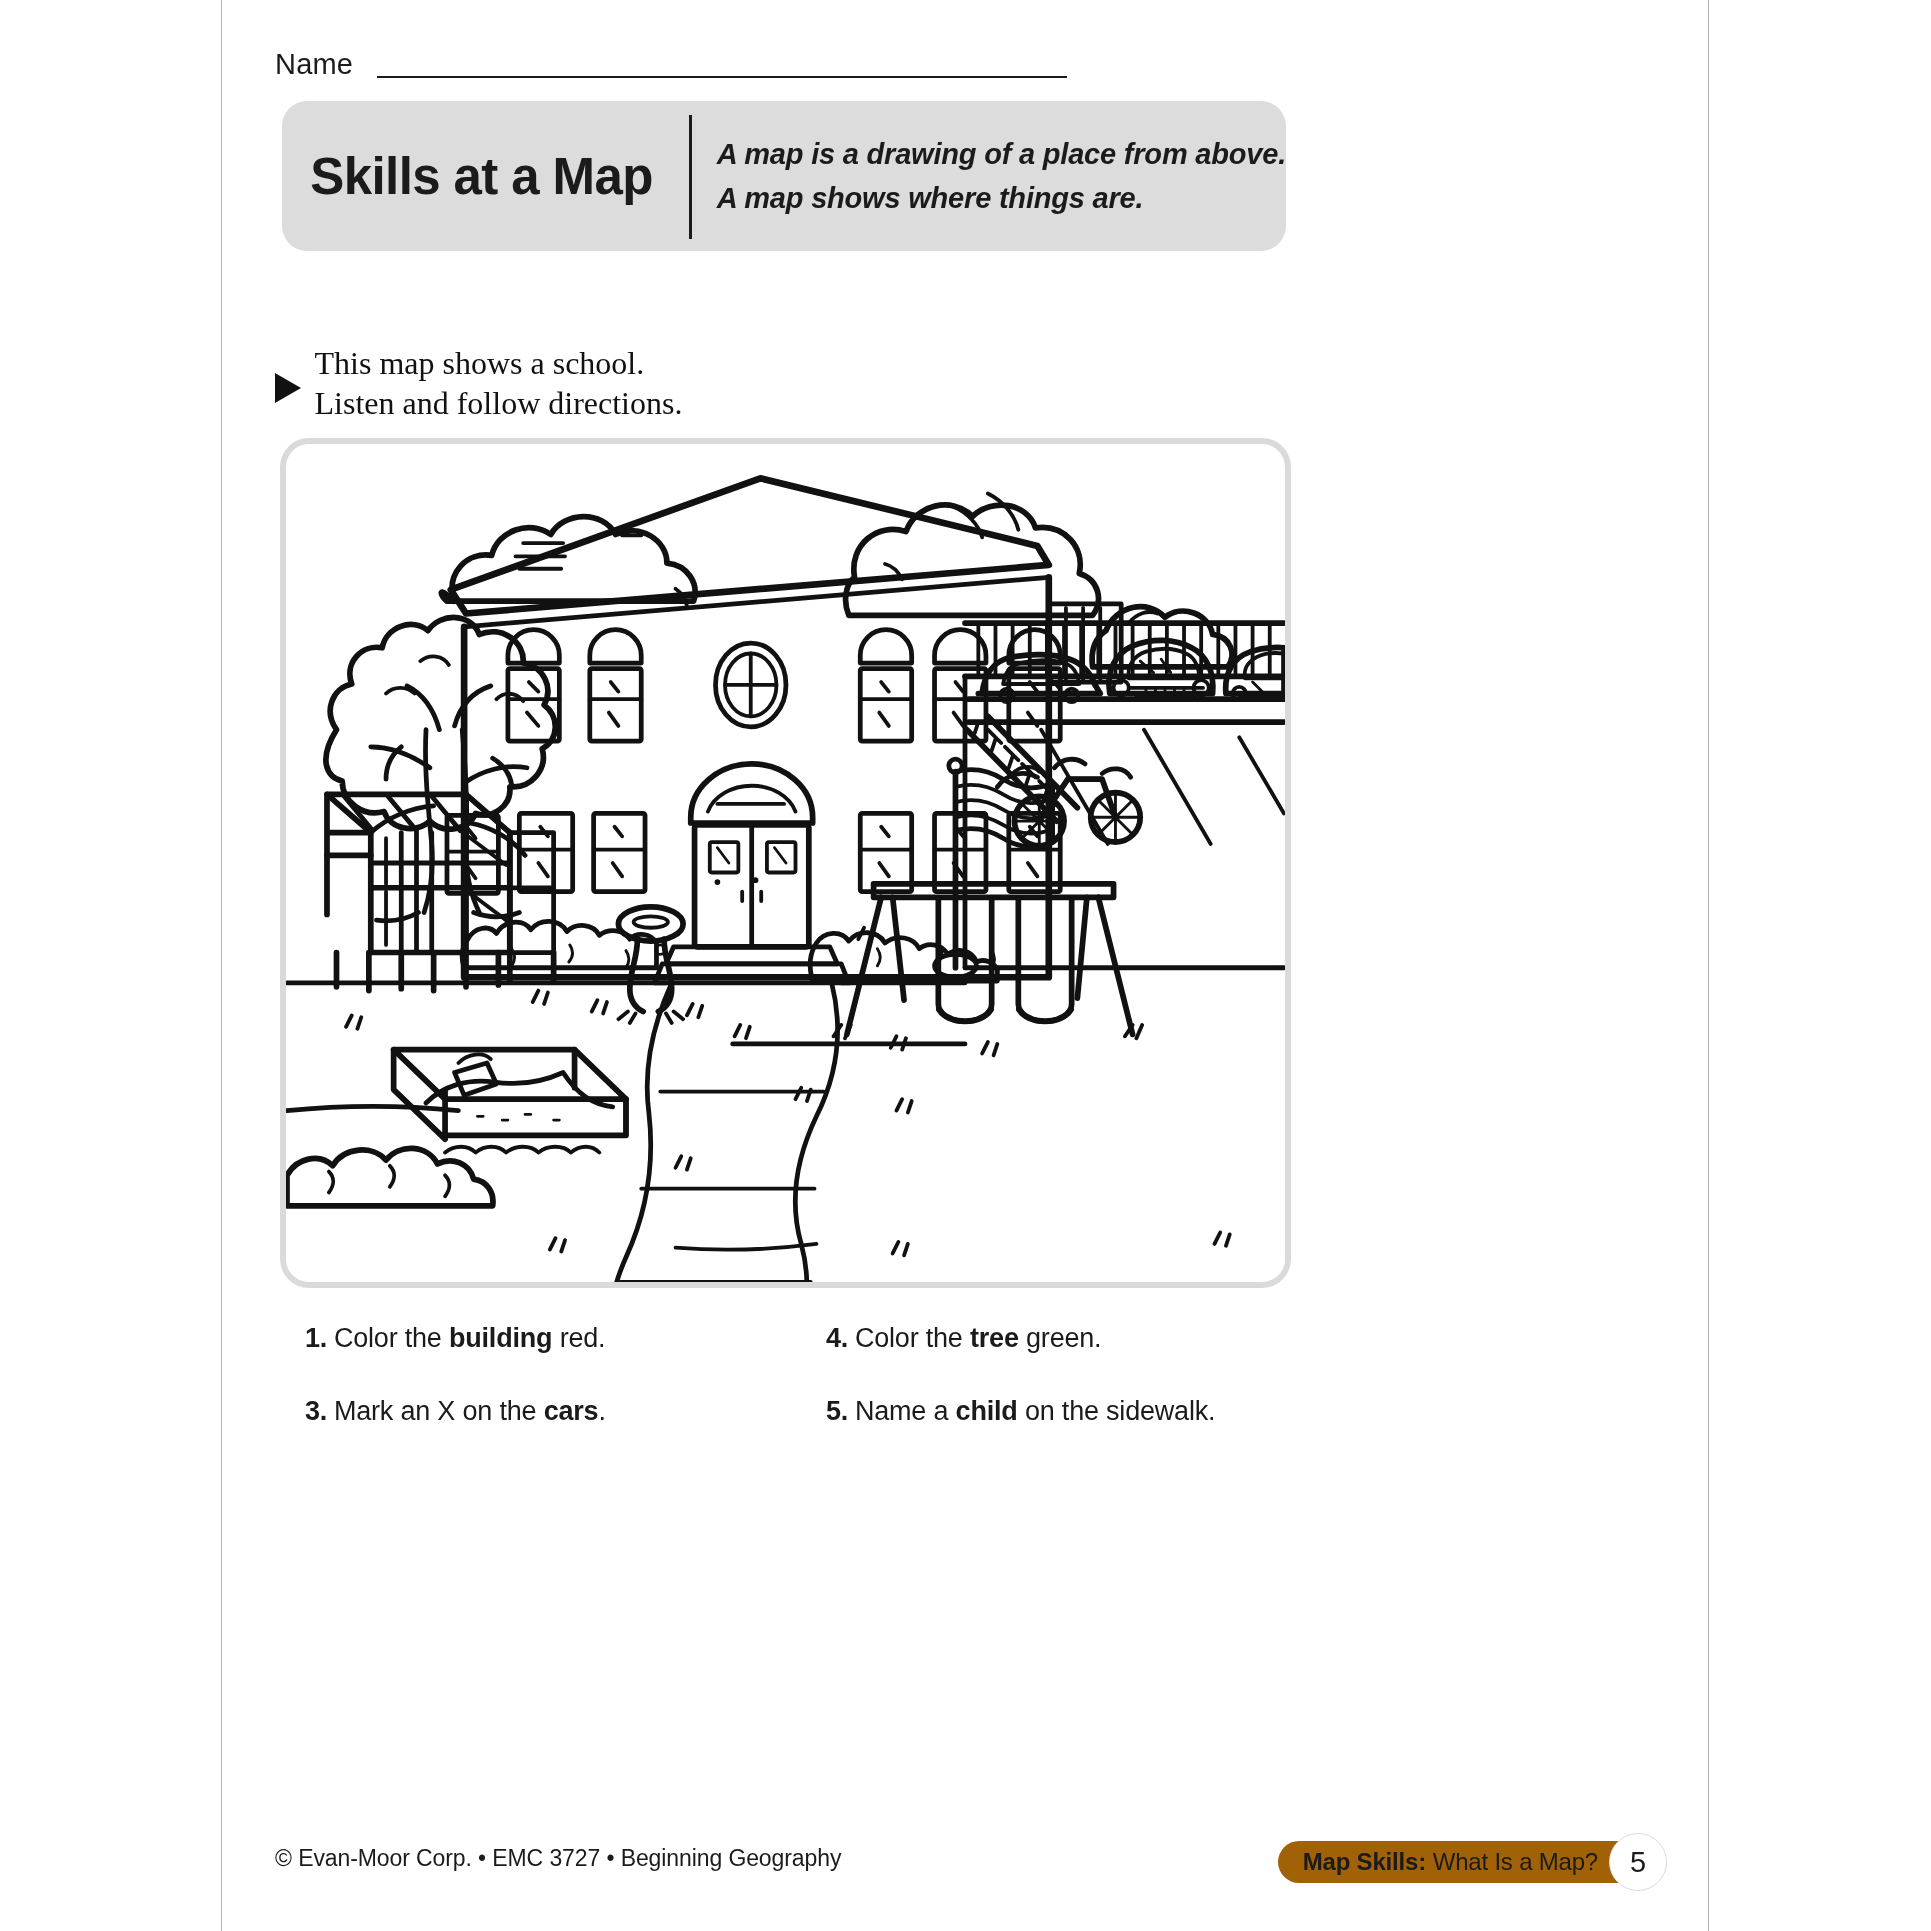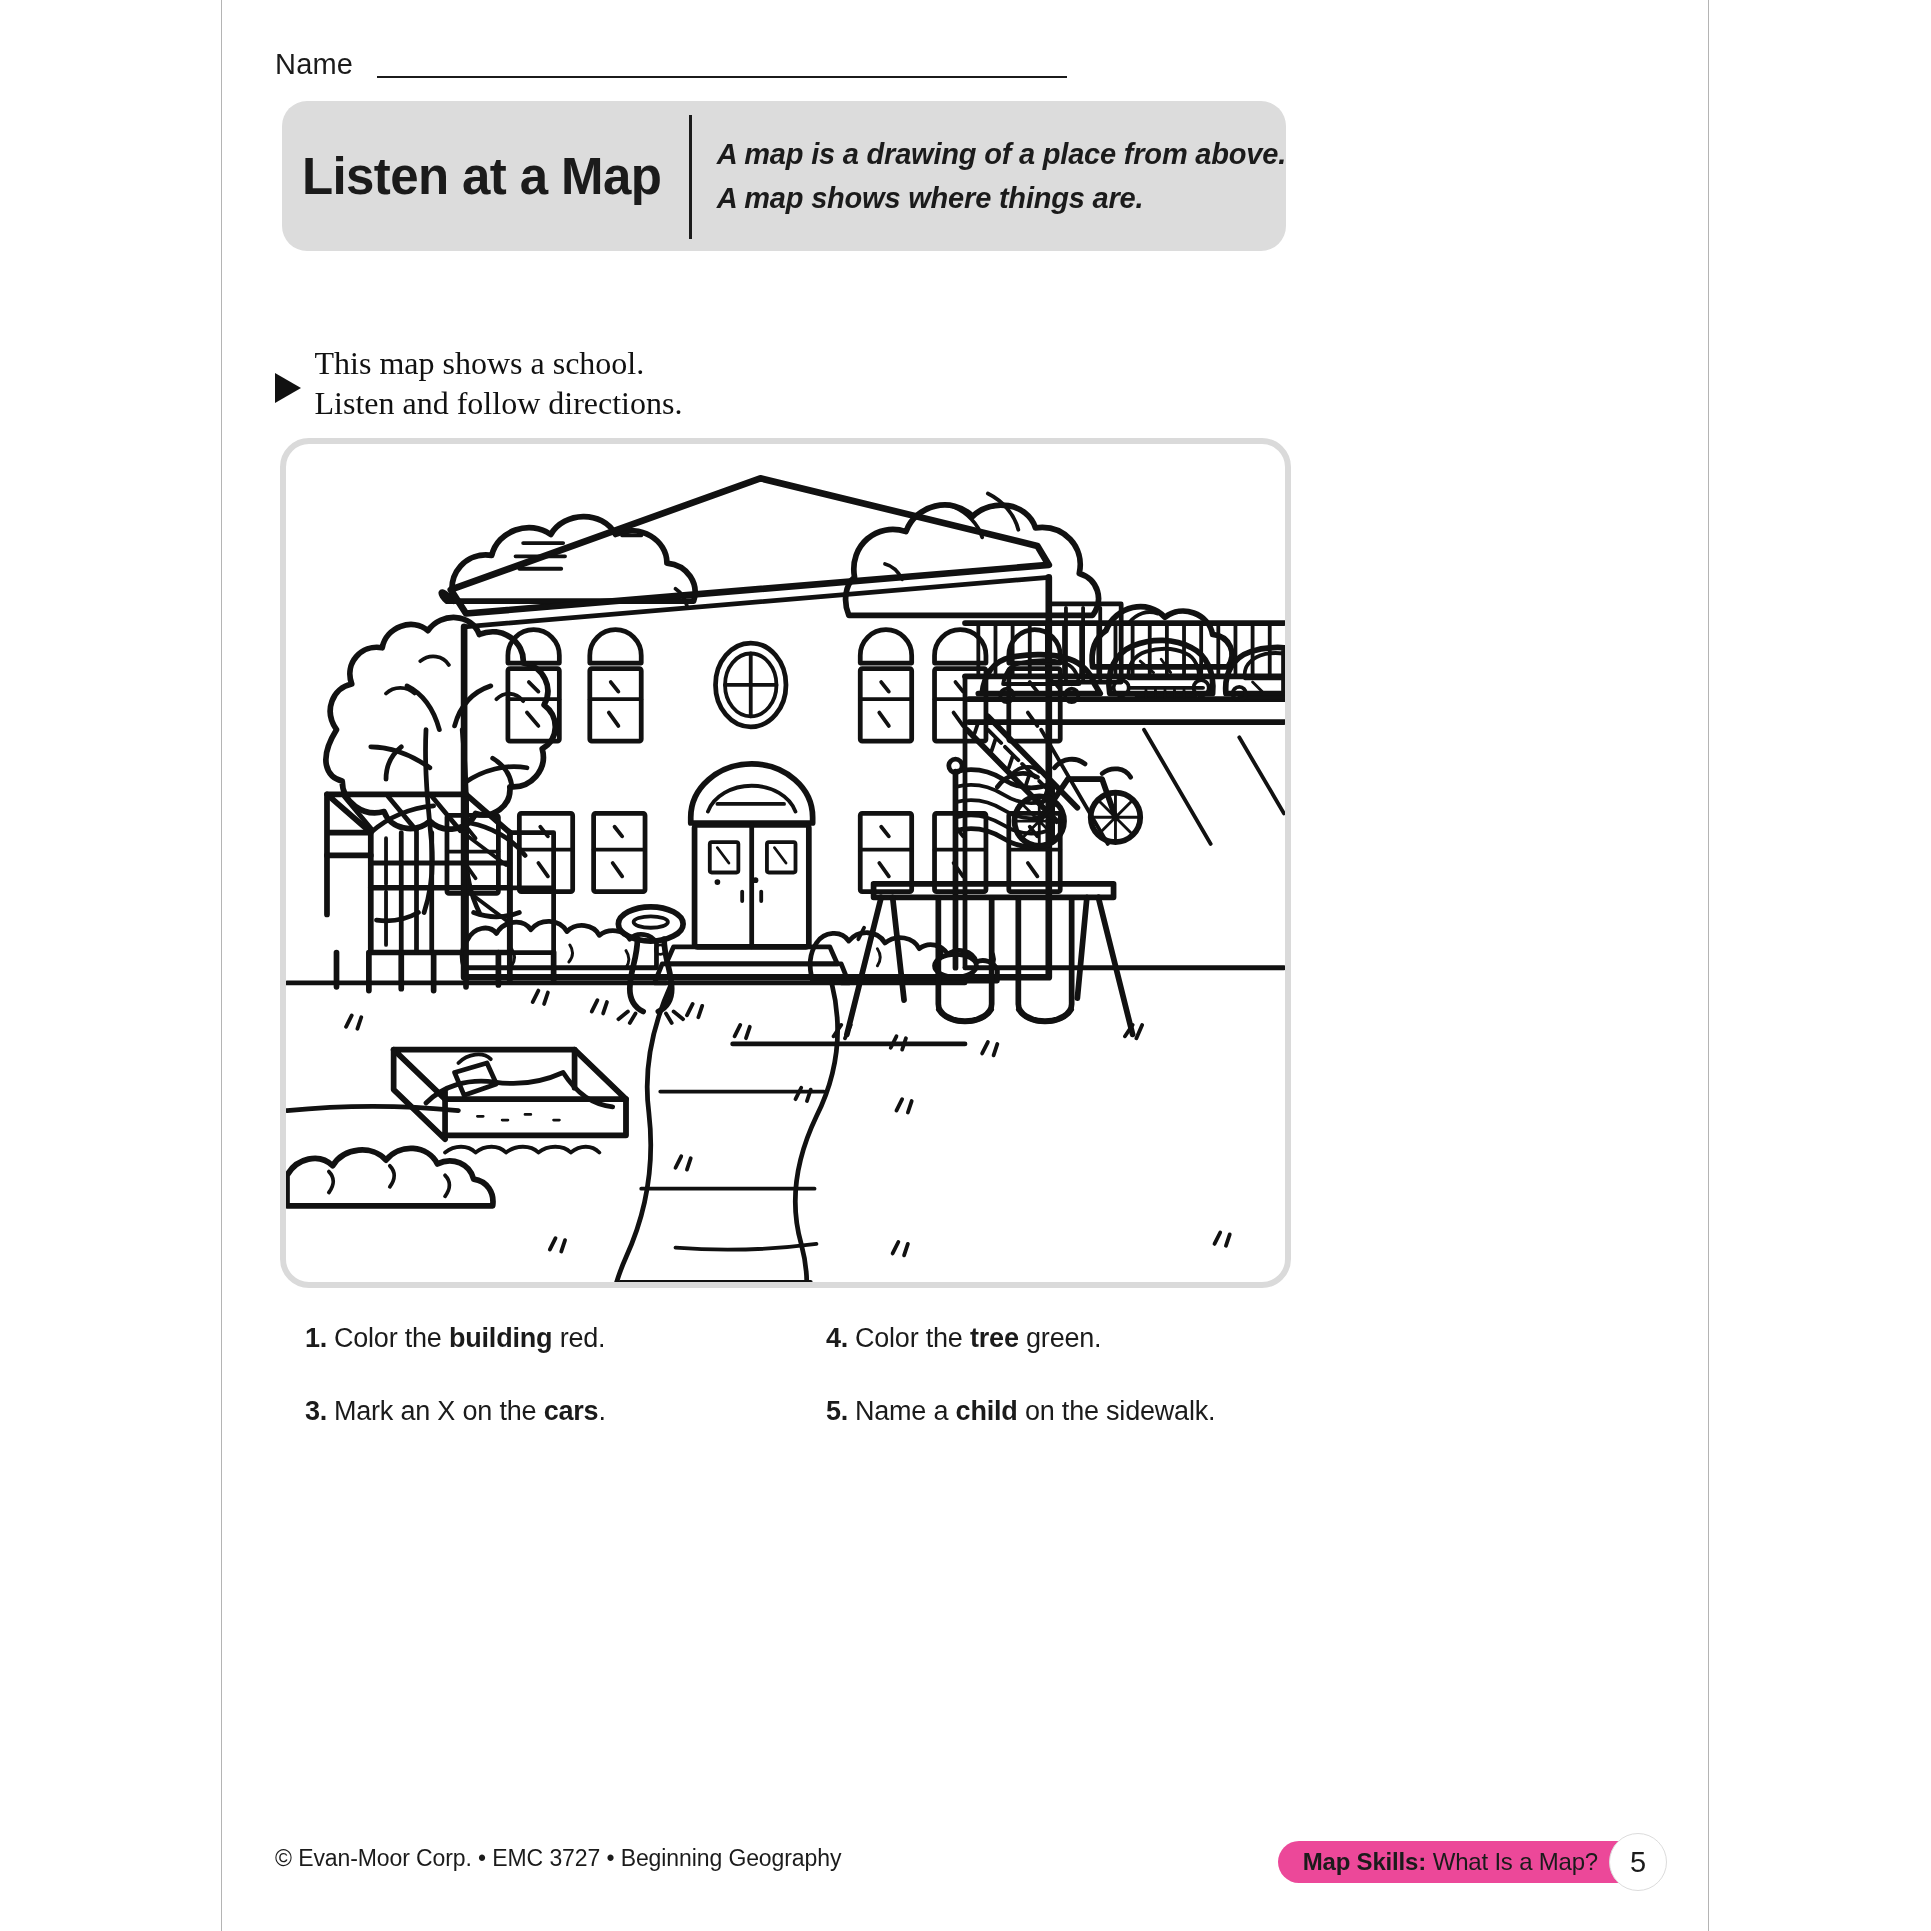--- a/index.html
+++ b/index.html
@@ -186,21 +186,21 @@
   }
   #footer-right {
     position: absolute;
     right: 41px;
     top: 1833px;
     height: 58px;
     display: flex;
     align-items: center;
   }
   #footer-pill {
-    background: #ec4899;
+    background: #a16207;
     border-radius: 29px;
     height: 42px;
     display: flex;
     align-items: center;
     padding: 0 44px 0 25px;
     margin-right: -33px;
     font-size: 24px;
     color: #1b1b1b;
     white-space: nowrap;
     letter-spacing: -0.2px;
@@ -227,21 +227,21 @@
 <div id="page-sheet">
   <div id="page-inner">
 
     <div id="name-row">
       <span id="name-label">Name</span>
       <span id="name-rule"></span>
     </div>
 
     <div id="banner">
       <div id="banner-title-cell">
-        <span id="banner-title">Listen at a Map</span>
+        <span id="banner-title">Skills at a Map</span>
       </div>
       <div id="banner-divider"></div>
       <div id="banner-text-cell">
         <div class="banner-line">A map is a drawing of a place from above.</div>
         <div class="banner-line">A map shows where things are.</div>
       </div>
     </div>
 
     <div id="directions">
       <div id="directions-arrow"></div>

